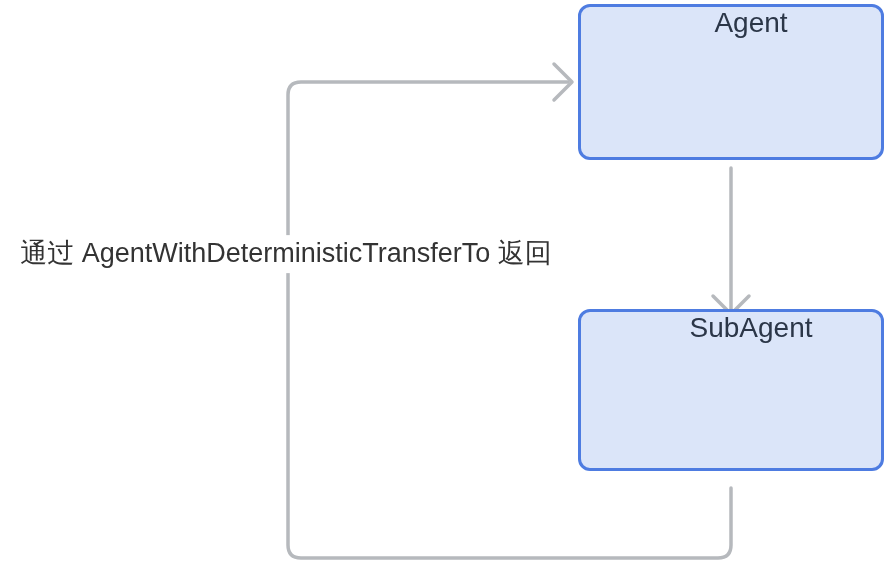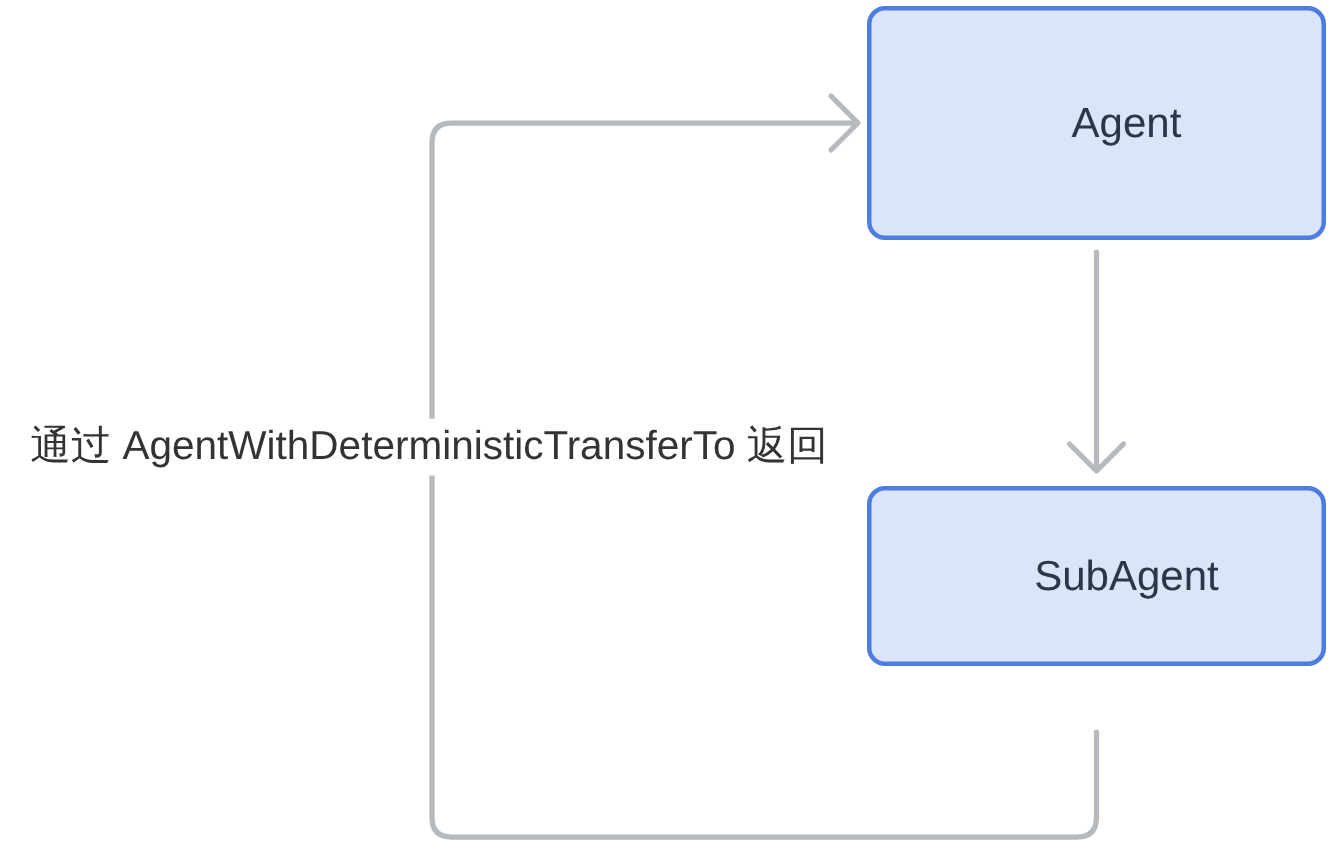--- a/index.html
+++ b/index.html
@@ -32,40 +32,39 @@
   }
   .node {
     position: absolute;
     left: 578px;
     width: 306px;
     box-sizing: border-box;
     background: var(--node-fill, #dbe5f9);
     border: 3px solid var(--node-border, #4e7ce1);
     border-radius: 12px;
     display: flex;
-    align-items: center;
     justify-content: center;
     font-size: 28px;
     color: var(--node-text, #2b3648);
     padding-left: 40px;
   }
   .node.agent    { top: 4px;   height: 156px; }
-  .node.subagent { top: 324px; height: 120px; }
+  .node.subagent { top: 309px; height: 162px; }
   .edge-label {
     position: absolute;
     transform: translate(-50%, -50%);
     background: var(--background, #ffffff);
     color: var(--edge-label-text, #333333);
     font-size: 27px;
     line-height: 1.25;
     white-space: nowrap;
     padding: 2px 6px;
   }
   .edge-label.call { left: 731px; top: 240px; }
-  .edge-label.loop { left: 286px; top: 254px; margin-top: 44px; }
+  .edge-label.loop { left: 286px; top: 254px; }
 </style>
 </head>
 <body>
 
 <div class="canvas">
 
   <svg class="edges" viewBox="0 0 888 568" aria-hidden="true">
 
     <path d="M731,168 L731,311"></path>
     <polyline points="713,296 731,314 749,296"></polyline>

